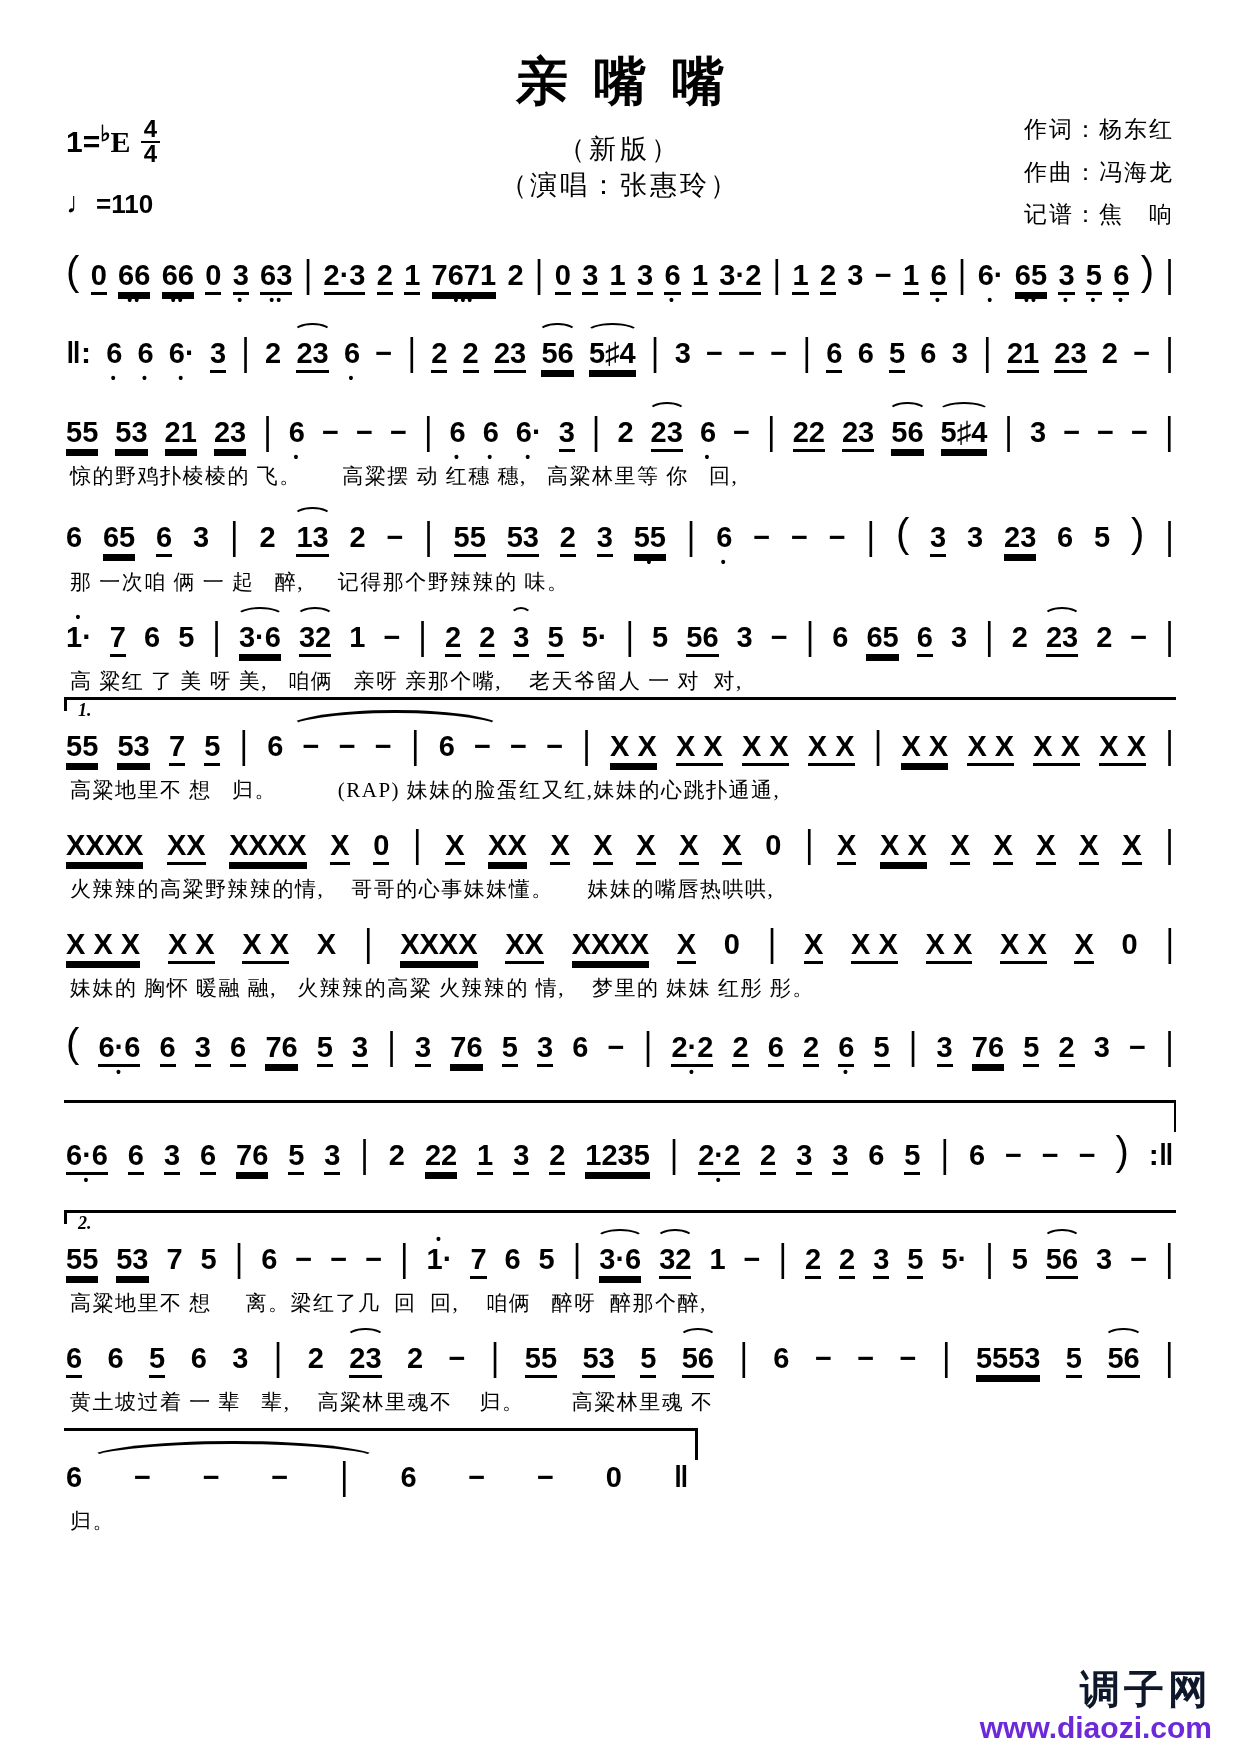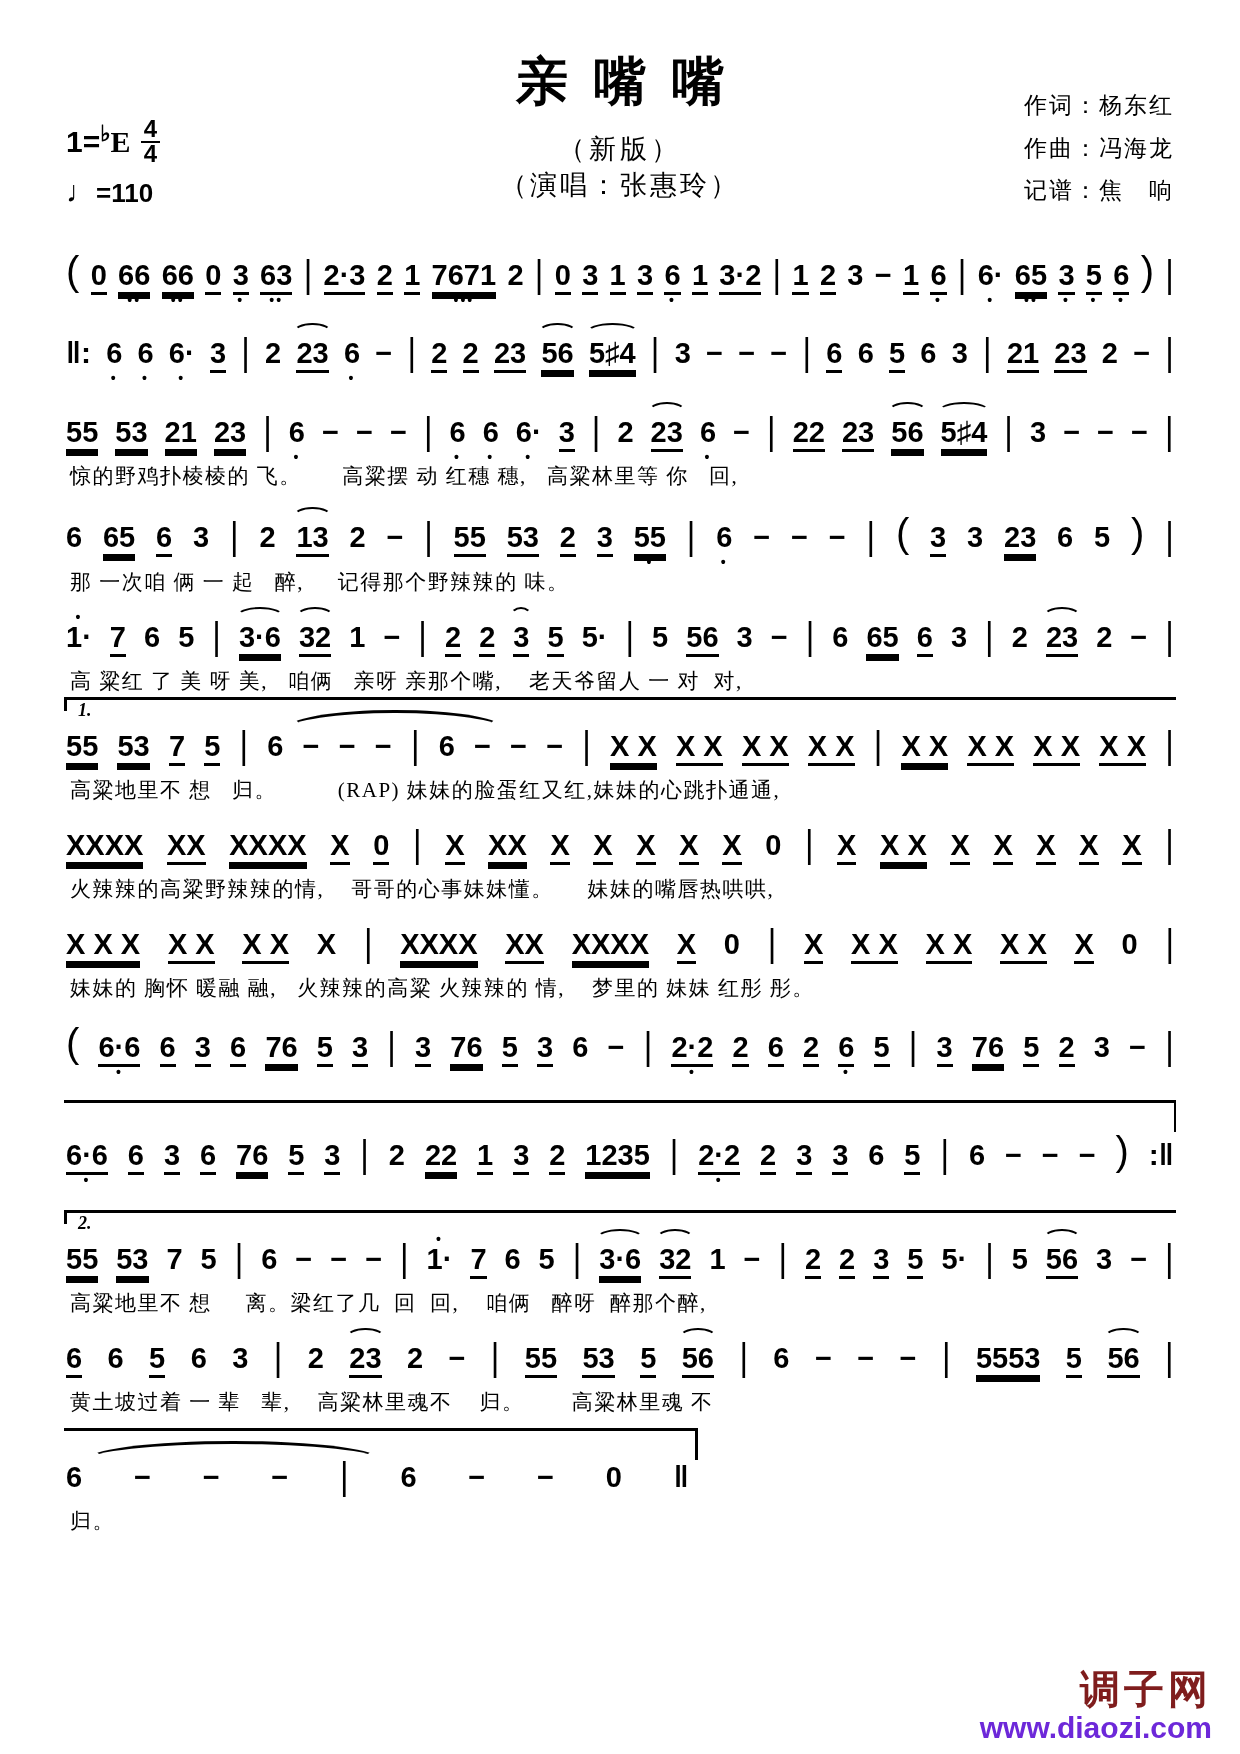--- a/index.html
+++ b/index.html
@@ -10,27 +10,27 @@
   }
   
   .hdr{position:relative;height:228px;}
   .keyblock{position:absolute;left:66px;top:118px;font-weight:700;}
   .keyline{font-size:30px;display:flex;align-items:center;}
   .keyline .flat{font-size:22px;position:relative;top:-8px;}
   .keyline .klet{font-family:"Liberation Serif",serif;font-size:30px;}
   .frac{display:inline-flex;flex-direction:column;align-items:center;margin-left:10px;line-height:.95;}
   .frac b{font-size:24px;font-weight:700;}
   .frac b:first-child{border-bottom:2.5px solid #000;padding:0 3px;}
-  .tempoline{font-size:26px;margin-top:9px;font-weight:700;}
+  .tempoline{font-size:26px;margin-top:20px;font-weight:700;}
   .tempoline .qn{font-size:30px;}
   .titlebox{position:absolute;left:0;right:0;top:47px;text-align:center;}
   .title{font-family:"Liberation Serif","DejaVu Serif",serif;font-size:52px;font-weight:900;letter-spacing:26px;text-indent:26px;}
   .subtitle{font-size:27px;margin-top:14px;letter-spacing:4px;}
   .performer{font-size:27px;letter-spacing:3px;}
-  .credits{position:absolute;right:66px;top:84px;text-align:left;font-size:23px;line-height:1.85;letter-spacing:2px;}
+  .credits{position:absolute;right:66px;top:108px;text-align:left;font-size:23px;line-height:1.85;letter-spacing:2px;}
   
   .score{padding:6px 64px 0 64px;}
   .system{margin-bottom:6px;}
   .noteswrap{position:relative;}
   .notes{
     display:flex;justify-content:space-between;align-items:baseline;
     padding:17px 2px 21px 2px;
     font-weight:700;font-size:29px;line-height:1;
     font-family:"Liberation Sans","DejaVu Sans",sans-serif;
   }
@@ -543,15 +543,15 @@
           <span class="tok"><span class="tx">−</span></span>
           <span class="tok"><span class="tx">0</span></span>
           <span class="tok rep"><span class="tx">‖</span></span>
         </div>
       </div>
       <div class="lyric">归。</div>
     </div>
   </div>
 
 <div class="wm">
-  <div class="nm" style="color: #7f1d1d;">调子网</div>
+  <div class="nm" style="color: #0f172a;">调子网</div>
   <div class="url" style="color: #6d28d9;">www.diaozi.com</div>
 </div>
 
 </body></html>

